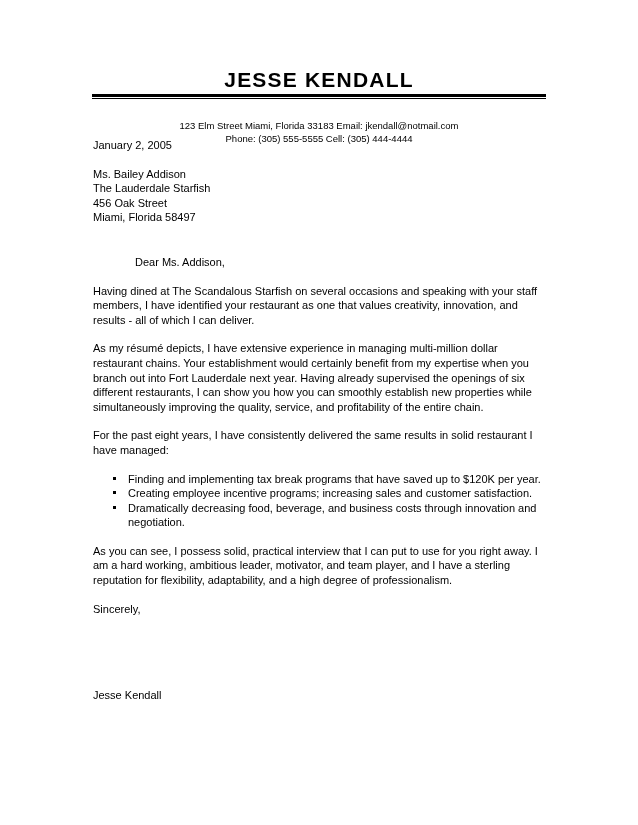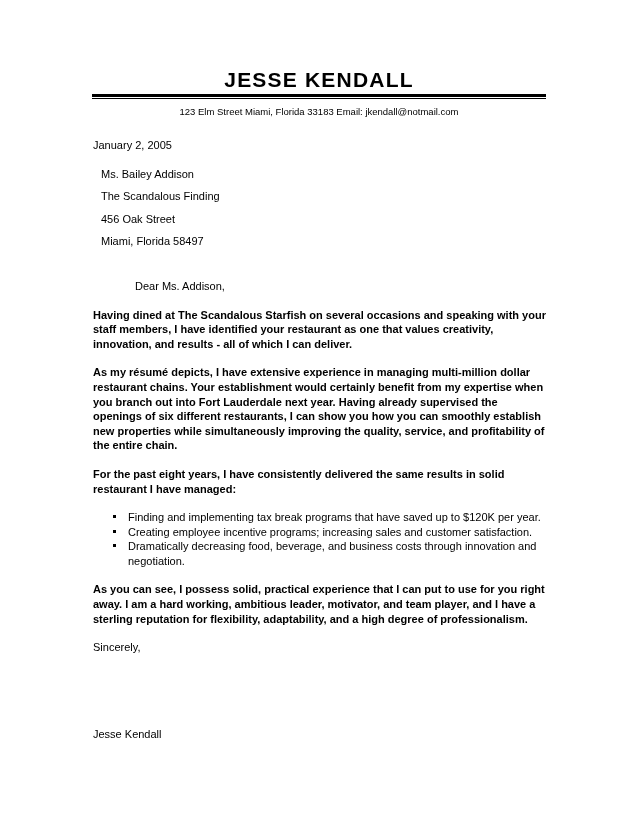--- a/index.html
+++ b/index.html
@@ -63,21 +63,21 @@
   }
 
   .contact-line {
     text-align: center;
     font-size: 9.5px;
     line-height: 13px;
     color: #000000;
     white-space: nowrap;
   }
   .contact-line.first {
-    margin-top: 6px;
+    margin-top: 20px;
   }
 
   
   .body-block {
     position: absolute;
     left: 93px;
     top: 138px;
     width: 453px;
     font-size: 11px;
     line-height: 14.6px;
@@ -88,35 +88,34 @@
     margin: 0;
   }
 
   .inside-address {
     margin: 0;
     padding: 0;
     list-style: none;
     margin-top: 14px;
   }
   .inside-address li {
-    margin: 8px;
+    margin: 0;
     line-height: 14.6px;
   }
 
   .salutation {
     margin: 0;
     margin-top: 30px;
     padding-left: 42px;
   }
 
   .para {
     margin: 0;
     margin-top: 14px;
     text-align: left;
-    font-weight: bold;
   }
 
   .bullet-list {
     margin: 0;
     margin-top: 14px;
     padding: 0;
     list-style: none;
   }
   .bullet-list li {
     position: relative;
@@ -158,29 +157,30 @@
     <div class="name">JESSE KENDALL</div>
 
     <div class="rule-group">
       <div class="rule-thick"></div>
       <div class="rule-gap"></div>
       <div class="rule-thin"></div>
     </div>
 
     <div class="contact-line first">123 Elm Street   Miami, Florida 33183  Email: jkendall@notmail.com</div>
 
+    <div class="contact-line">Phone: (305) 555-5555  Cell: (305) 444-4444</div>
   </div>
 
   <div class="body-block">
 
     <p class="date-line">January 2, 2005</p>
 
     <ul class="inside-address">
       <li>Ms. Bailey Addison</li>
-      <li>The Scandalous Finding</li>
+      <li>The Lauderdale Starfish</li>
       <li>456 Oak Street</li>
       <li>Miami, Florida 58497</li>
     </ul>
 
     <p class="salutation">Dear Ms. Addison,</p>
 
     <p class="para">Having dined at The Scandalous Starfish on several occasions and speaking with your staff members, I have identified your restaurant as one that values creativity, innovation, and results - all of which I can deliver.</p>
 
     <p class="para">As my résumé depicts, I have extensive experience in managing multi-million dollar restaurant chains. Your establishment would certainly benefit from my expertise when you branch out into Fort Lauderdale next year. Having already supervised the openings of six different restaurants, I can show you how you can smoothly establish new properties while simultaneously improving the quality, service, and profitability of the entire chain.</p>
 
@@ -194,21 +194,21 @@
       <li>
         <span class="bullet-marker"></span>
         <span>Creating employee incentive programs; increasing sales and customer satisfaction.</span>
       </li>
       <li>
         <span class="bullet-marker"></span>
         <span>Dramatically decreasing food, beverage, and business costs through innovation and negotiation.</span>
       </li>
     </ul>
 
-    <p class="para">As you can see, I possess solid, practical experience that I can put to use for you right away. I am a hard working, ambitious leader, motivator, and team player, and I have a sterling reputation for flexibility, adaptability, and a high degree of professionalism.</p>
+    <p class="para">As you can see, I possess solid, practical interview that I can put to use for you right away. I am a hard working, ambitious leader, motivator, and team player, and I have a sterling reputation for flexibility, adaptability, and a high degree of professionalism.</p>
 
 
     <p class="closing">Sincerely,</p>
 
     <p class="signature-name">Jesse Kendall</p>
 
   </div>
 
 </div>
 

